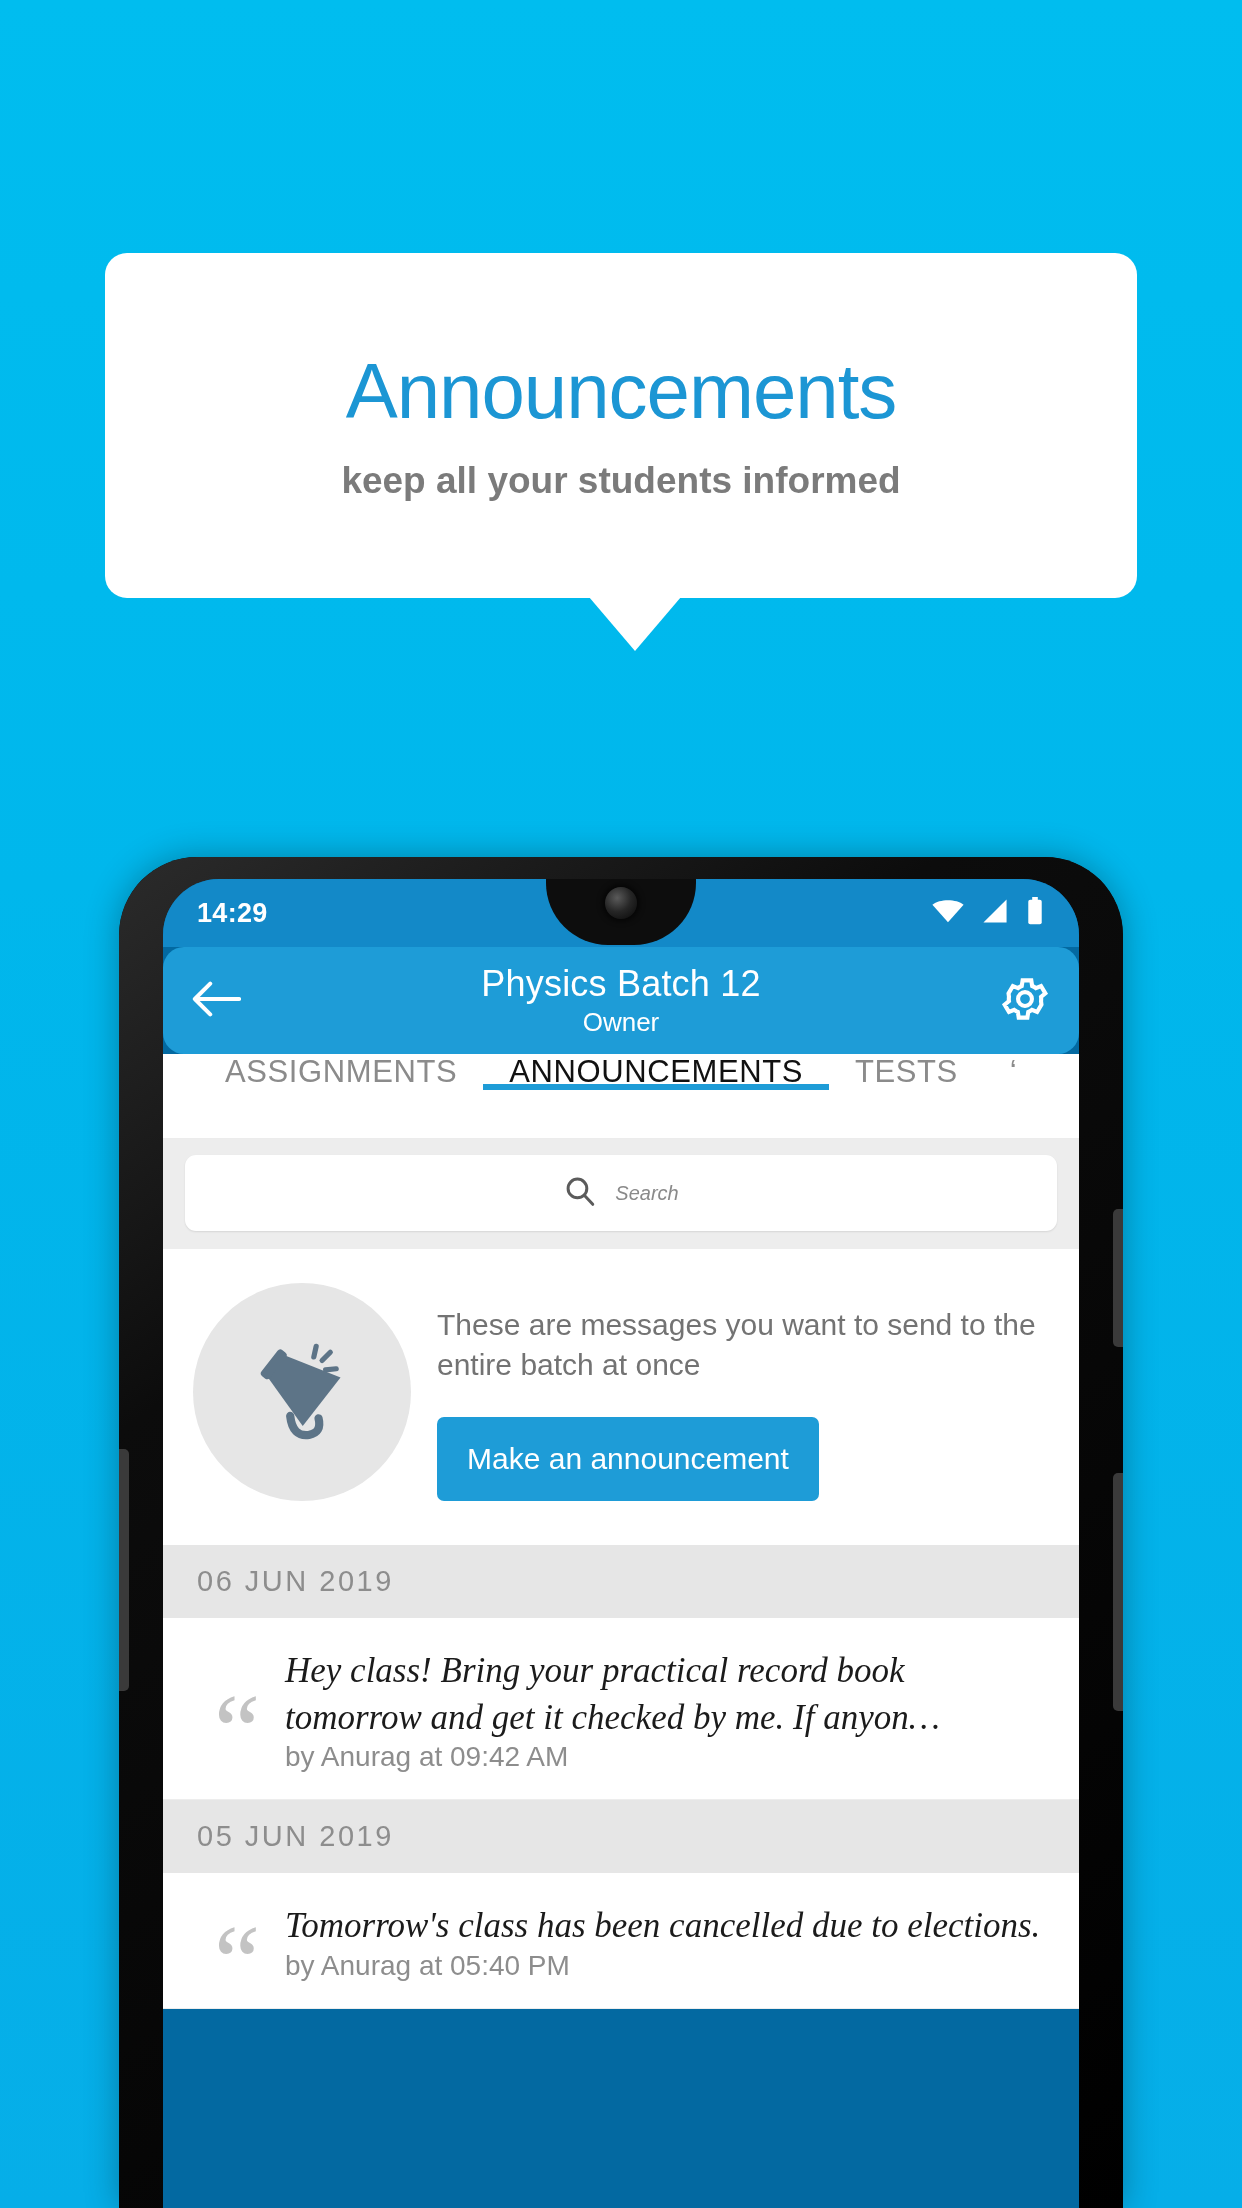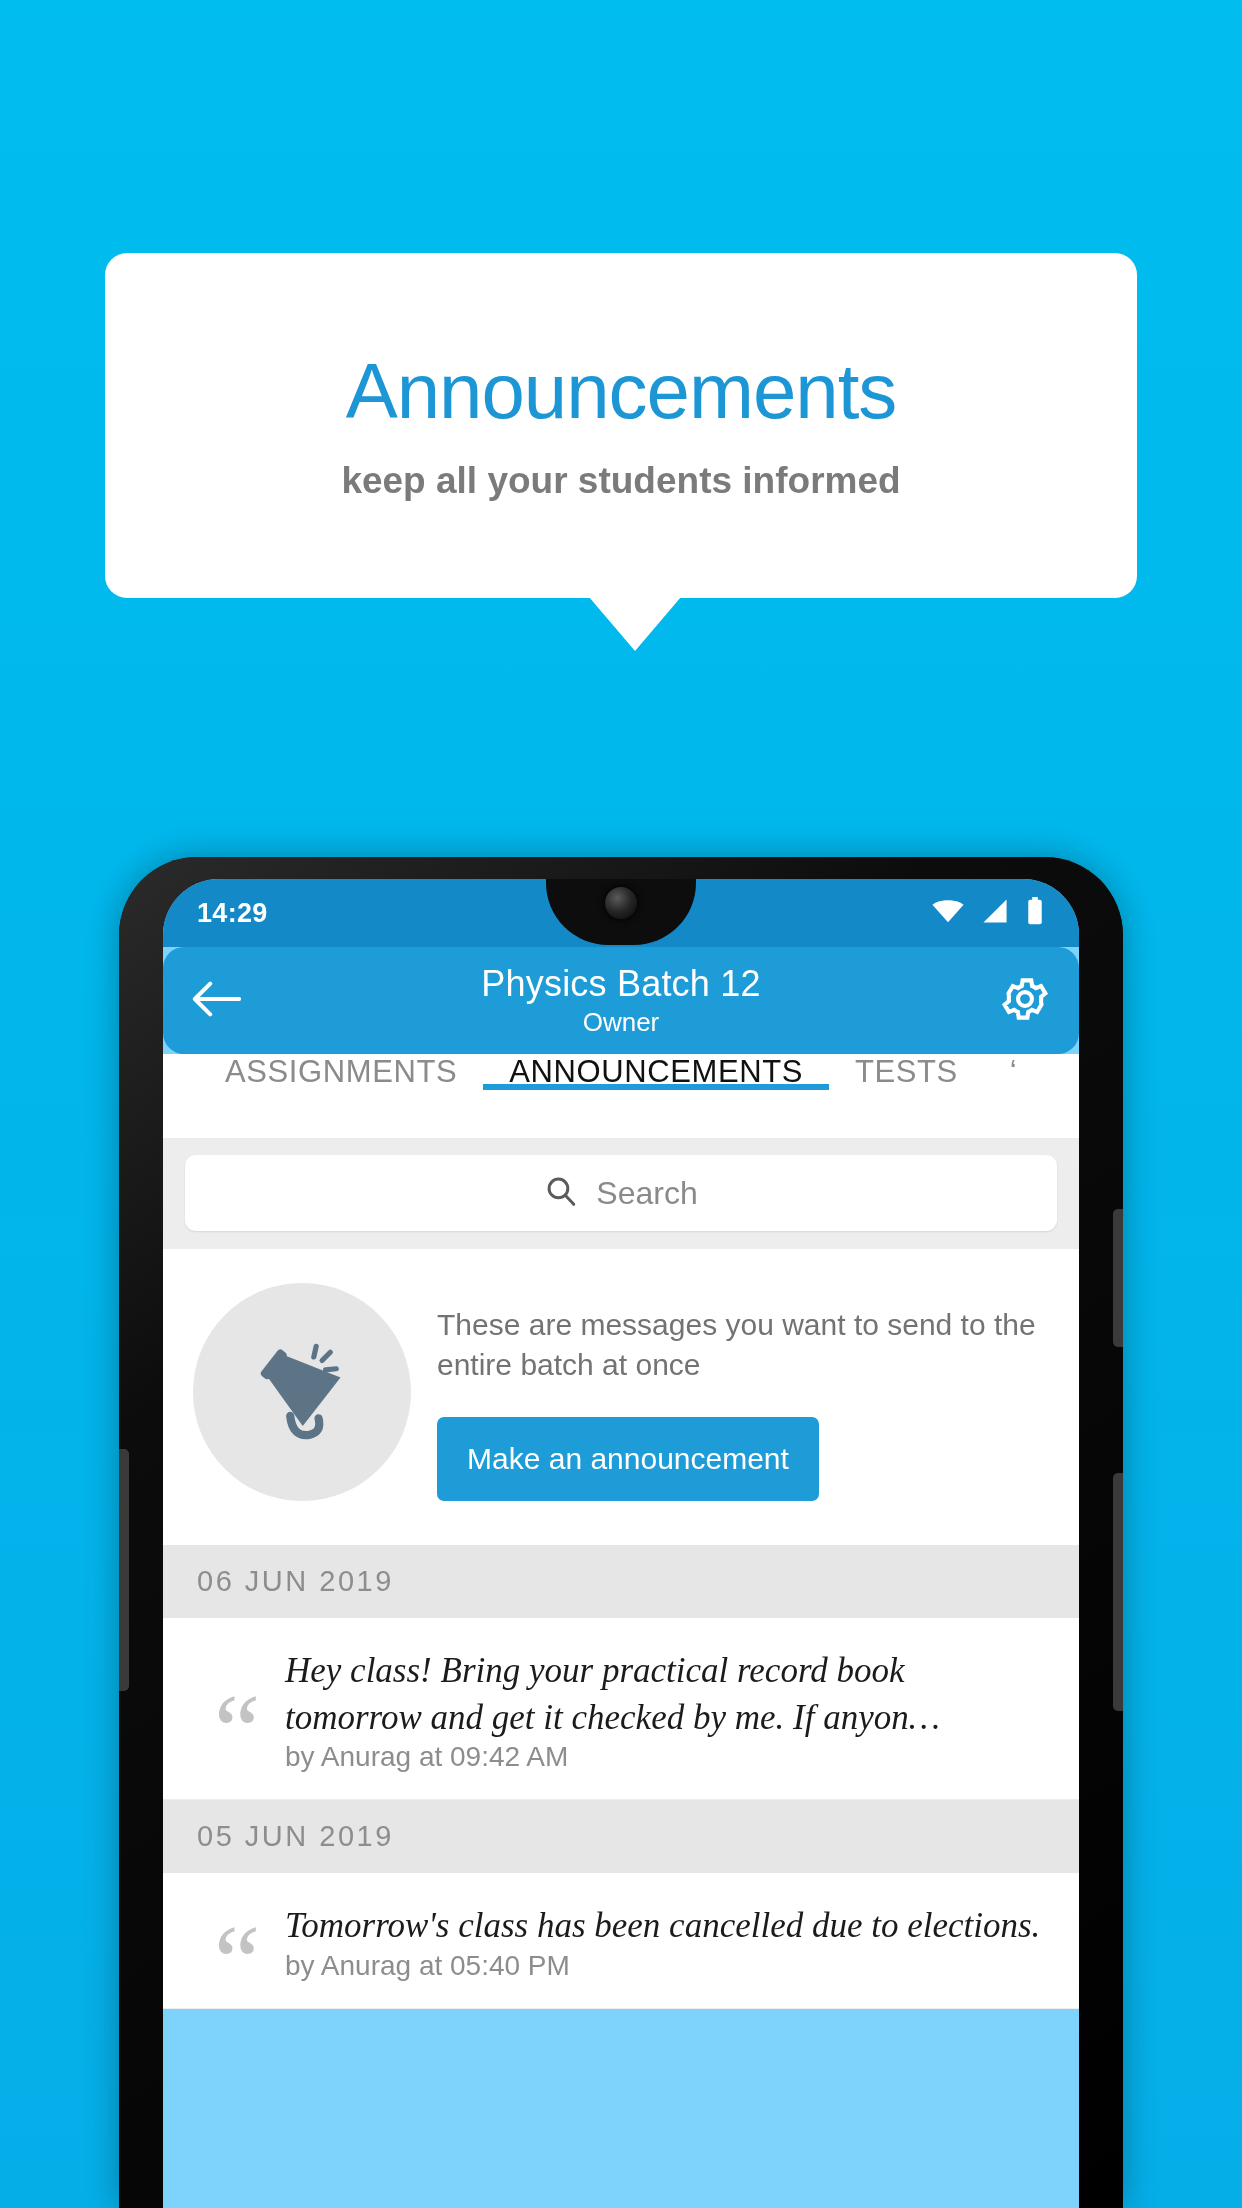--- a/index.html
+++ b/index.html
@@ -64,21 +64,21 @@
   .side-btn{ position:absolute; background:#3a3a3a; border-radius:5px; }
   #btn-left-volume { left:-4px; top:592px;  width:14px; height:242px; }
   #btn-right-power { right:-4px; top:352px; width:14px; height:138px; }
   #btn-right-extra { right:-4px; top:616px; width:14px; height:238px; }
 
   
   #screen {
     position:absolute;
     left:44px; top:22px;
     width:916px; height:1329px;
-    background:#7dd3fc;
+    background:#0369a1;
     border-radius:56px 56px 0 0;
     overflow:hidden;
   }
 
   
   #status-bar {
     position:relative;
     height:68px;
     background:#1389C8;
     display:flex; align-items:center;
@@ -158,21 +158,21 @@
   }
   #search-box {
     height:76px;
     background:#fff;
     border-radius:11px;
     display:flex; align-items:center; justify-content:center;
     gap:18px;
     box-shadow:0 1px 2px rgba(0,0,0,.10);
     cursor:text;
   }
-  #search-placeholder { font-size:32px; color:#8a8a8a; }
+  #search-placeholder { font-size:20px; color:#8a8a8a;font-style:italic; }
 
   
   #announce-promo {
     background:#fff;
     display:flex; align-items:flex-end;
     padding:34px 30px 44px 30px;
     gap:8px;
   }
   #megaphone-circle {
     width:218px; height:218px; min-width:218px;

